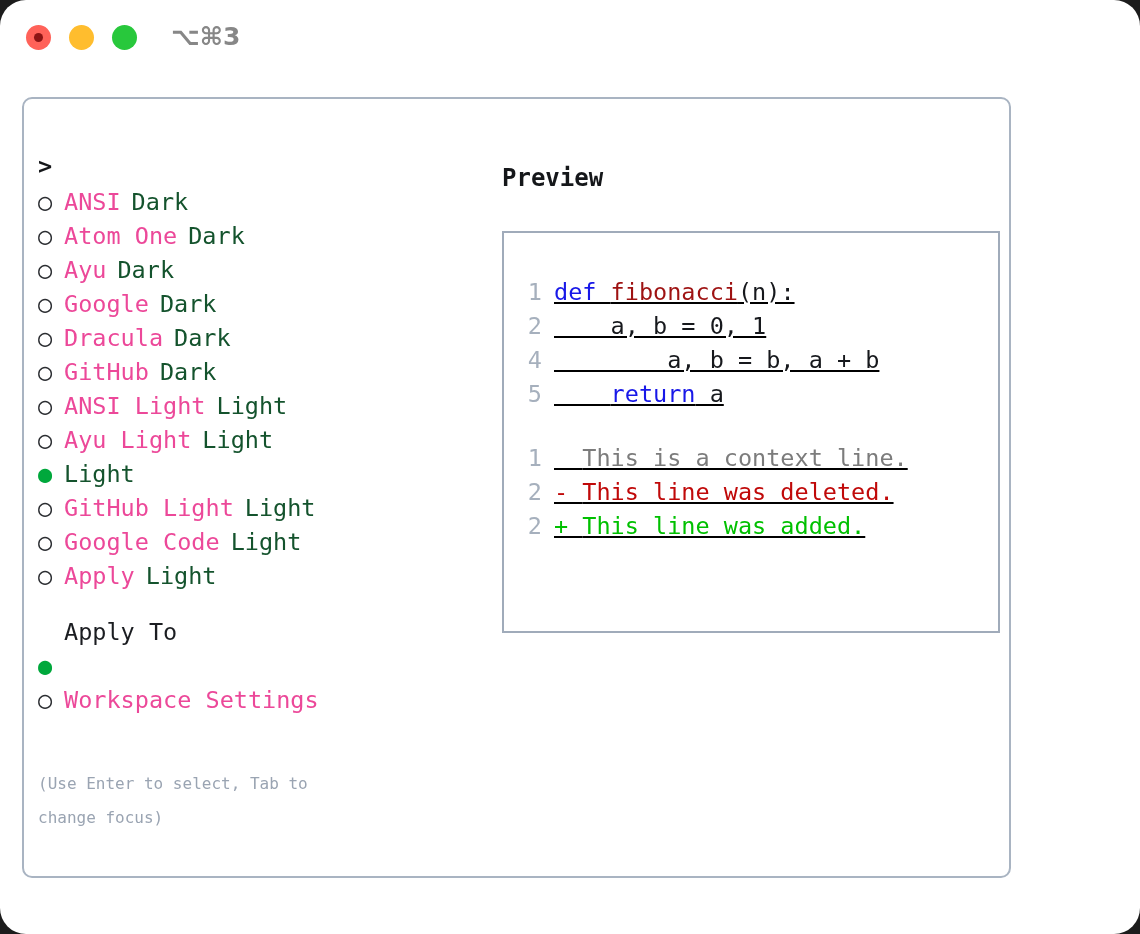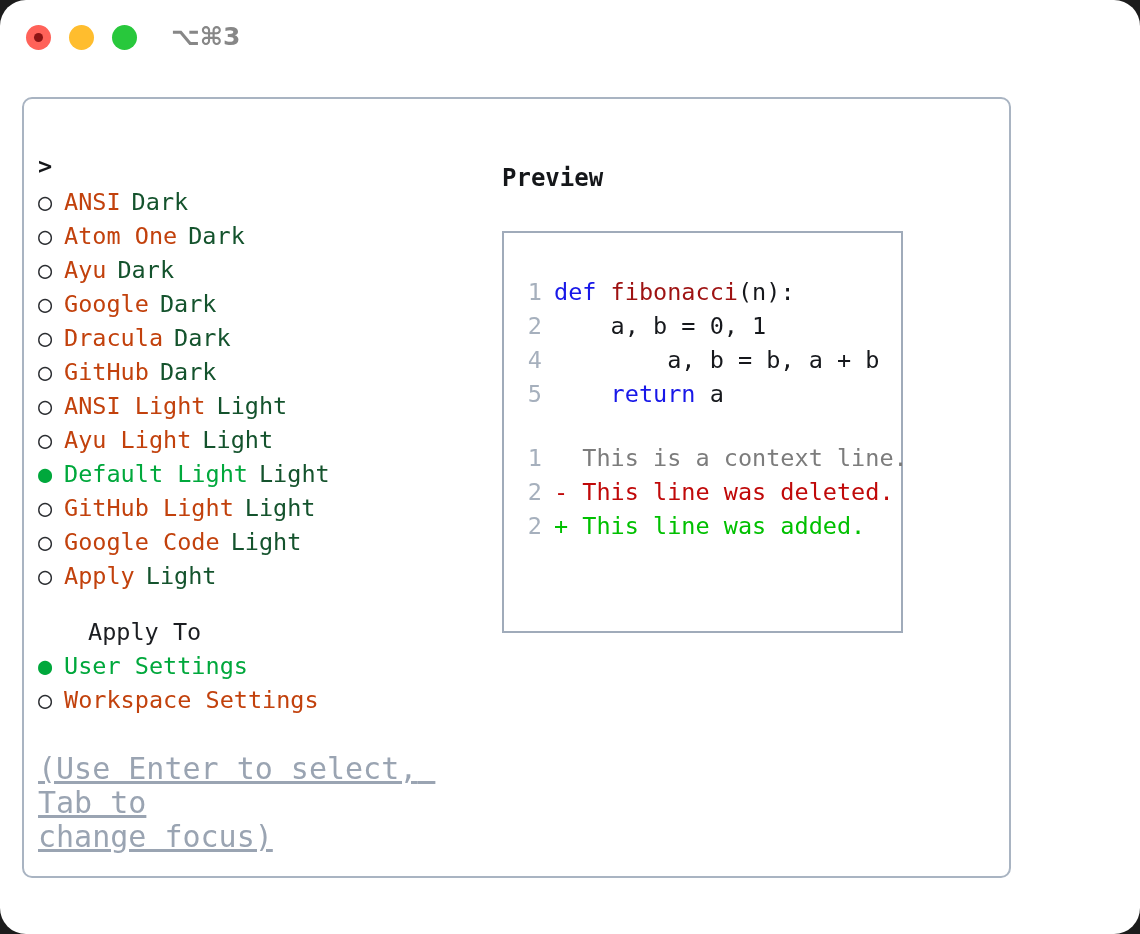--- a/index.html
+++ b/index.html
@@ -99,21 +99,21 @@
   .marker {
     display: inline-block;
     width: 26px;
     flex: 0 0 26px;
     text-align: left;
     font-size: 23.5px;
     color: #2d2f33;
   }
   .marker.sel { color: #00a83c; }
   .label {
-    color: #c2410c;
+    color: #ec4899;
     margin-right: 11px;
   }
   .label.sel { color: #00a83c; }
   .cat {
     color: #14532d;
   }
   .list-title {
     height: 38px;
     line-height: 38px;
     font-size: 25px;
@@ -129,55 +129,54 @@
   .spacer-sm { height: 22px; }
   .spacer-md { height: 28px; }
 
   .section-head {
     height: 34px;
     line-height: 34px;
     font-size: 23.5px;
     color: #1b1d21;
     display: flex;
     align-items: center;
-    gap: 24px;
   }
   .section-head .marker { color: transparent; }
 
   .hint {
-    font-size: 30px;
+    font-size: 16px;
     line-height: 34px;
     color: #9aa4b2;
     width: 420px;
     white-space: pre-wrap;
-    margin-top: 7px;
-    text-decoration: underline;
+    margin-top: 22px;
   }
 
   
   .right-col {
     position: absolute;
     left: 478px;
     top: 64px;
     width: 500px;
   }
   .preview-title {
     font-size: 24px;
     font-weight: bold;
     color: #15171a;
     line-height: 30px;
     margin-bottom: 38px;
   }
   .preview-box {
-    width: 401px;
+    width: 498px;
     height: 402px;
     border: 2px solid #a0abba;
     box-sizing: border-box;
     background: #ffffff;
     padding: 42px 0 0 0;
+    text-decoration: underline;
   }
   .code-line {
     font-size: 23.5px;
     line-height: 34px;
     white-space: pre;
     padding-left: 14px;
   }
   .ln {
     display: inline-block;
     width: 24px;
@@ -249,21 +248,20 @@
             <span class="label">ANSI Light</span>
             <span class="cat">Light</span>
           </div>
           <div class="row">
             <span class="marker">○</span>
             <span class="label">Ayu Light</span>
             <span class="cat">Light</span>
           </div>
           <div class="row">
             <span class="marker sel">●</span>
-            <span class="label sel">Default Light</span>
             <span class="cat">Light</span>
           </div>
           <div class="row">
             <span class="marker">○</span>
             <span class="label">GitHub Light</span>
             <span class="cat">Light</span>
           </div>
           <div class="row">
             <span class="marker">○</span>
             <span class="label">Google Code</span>
@@ -278,21 +276,20 @@
 
       <div class="spacer-sm"></div>
 
       <div class="section-head">
         <span class="marker">&nbsp;</span>
         <span>Apply To</span>
       </div>
       <div id="apply-items">
           <div class="row">
             <span class="marker sel">●</span>
-            <span class="label sel">User Settings</span>
           </div>
           <div class="row">
             <span class="marker">○</span>
             <span class="label">Workspace Settings</span>
           </div>
         </div>
 
       <div class="spacer-md"></div>
       <div class="hint">(Use Enter to select, Tab to
 change focus)</div>

